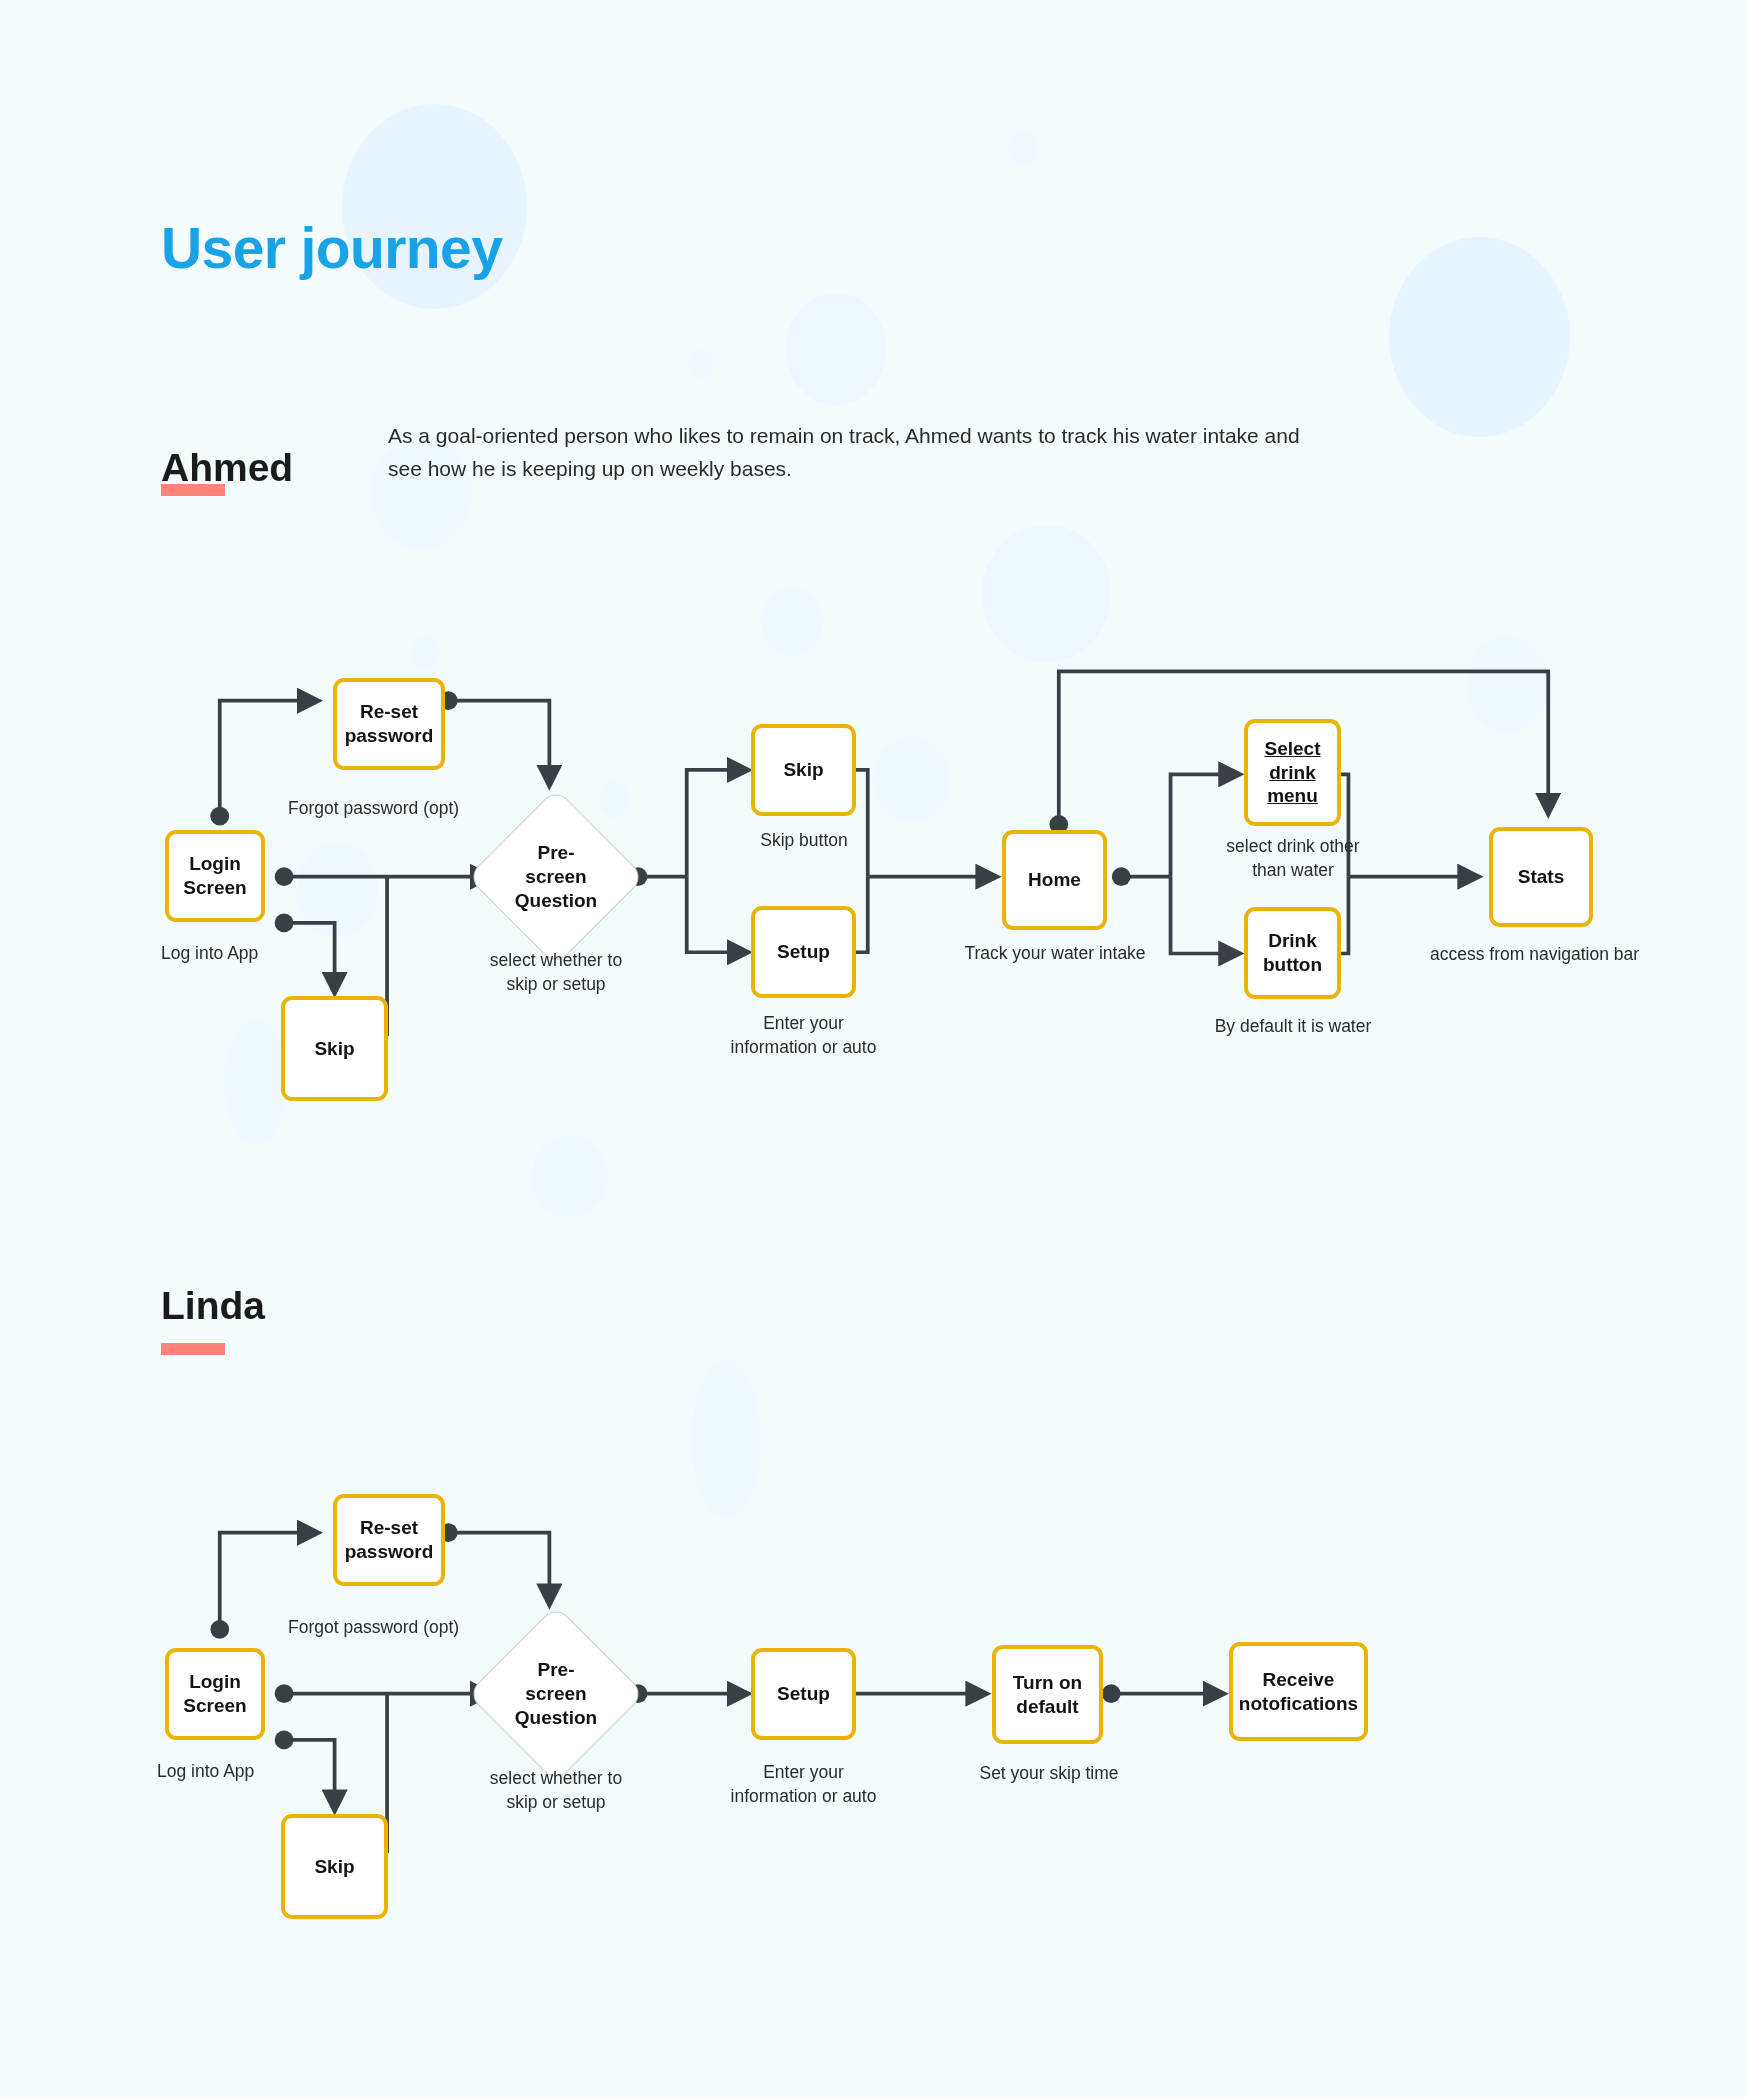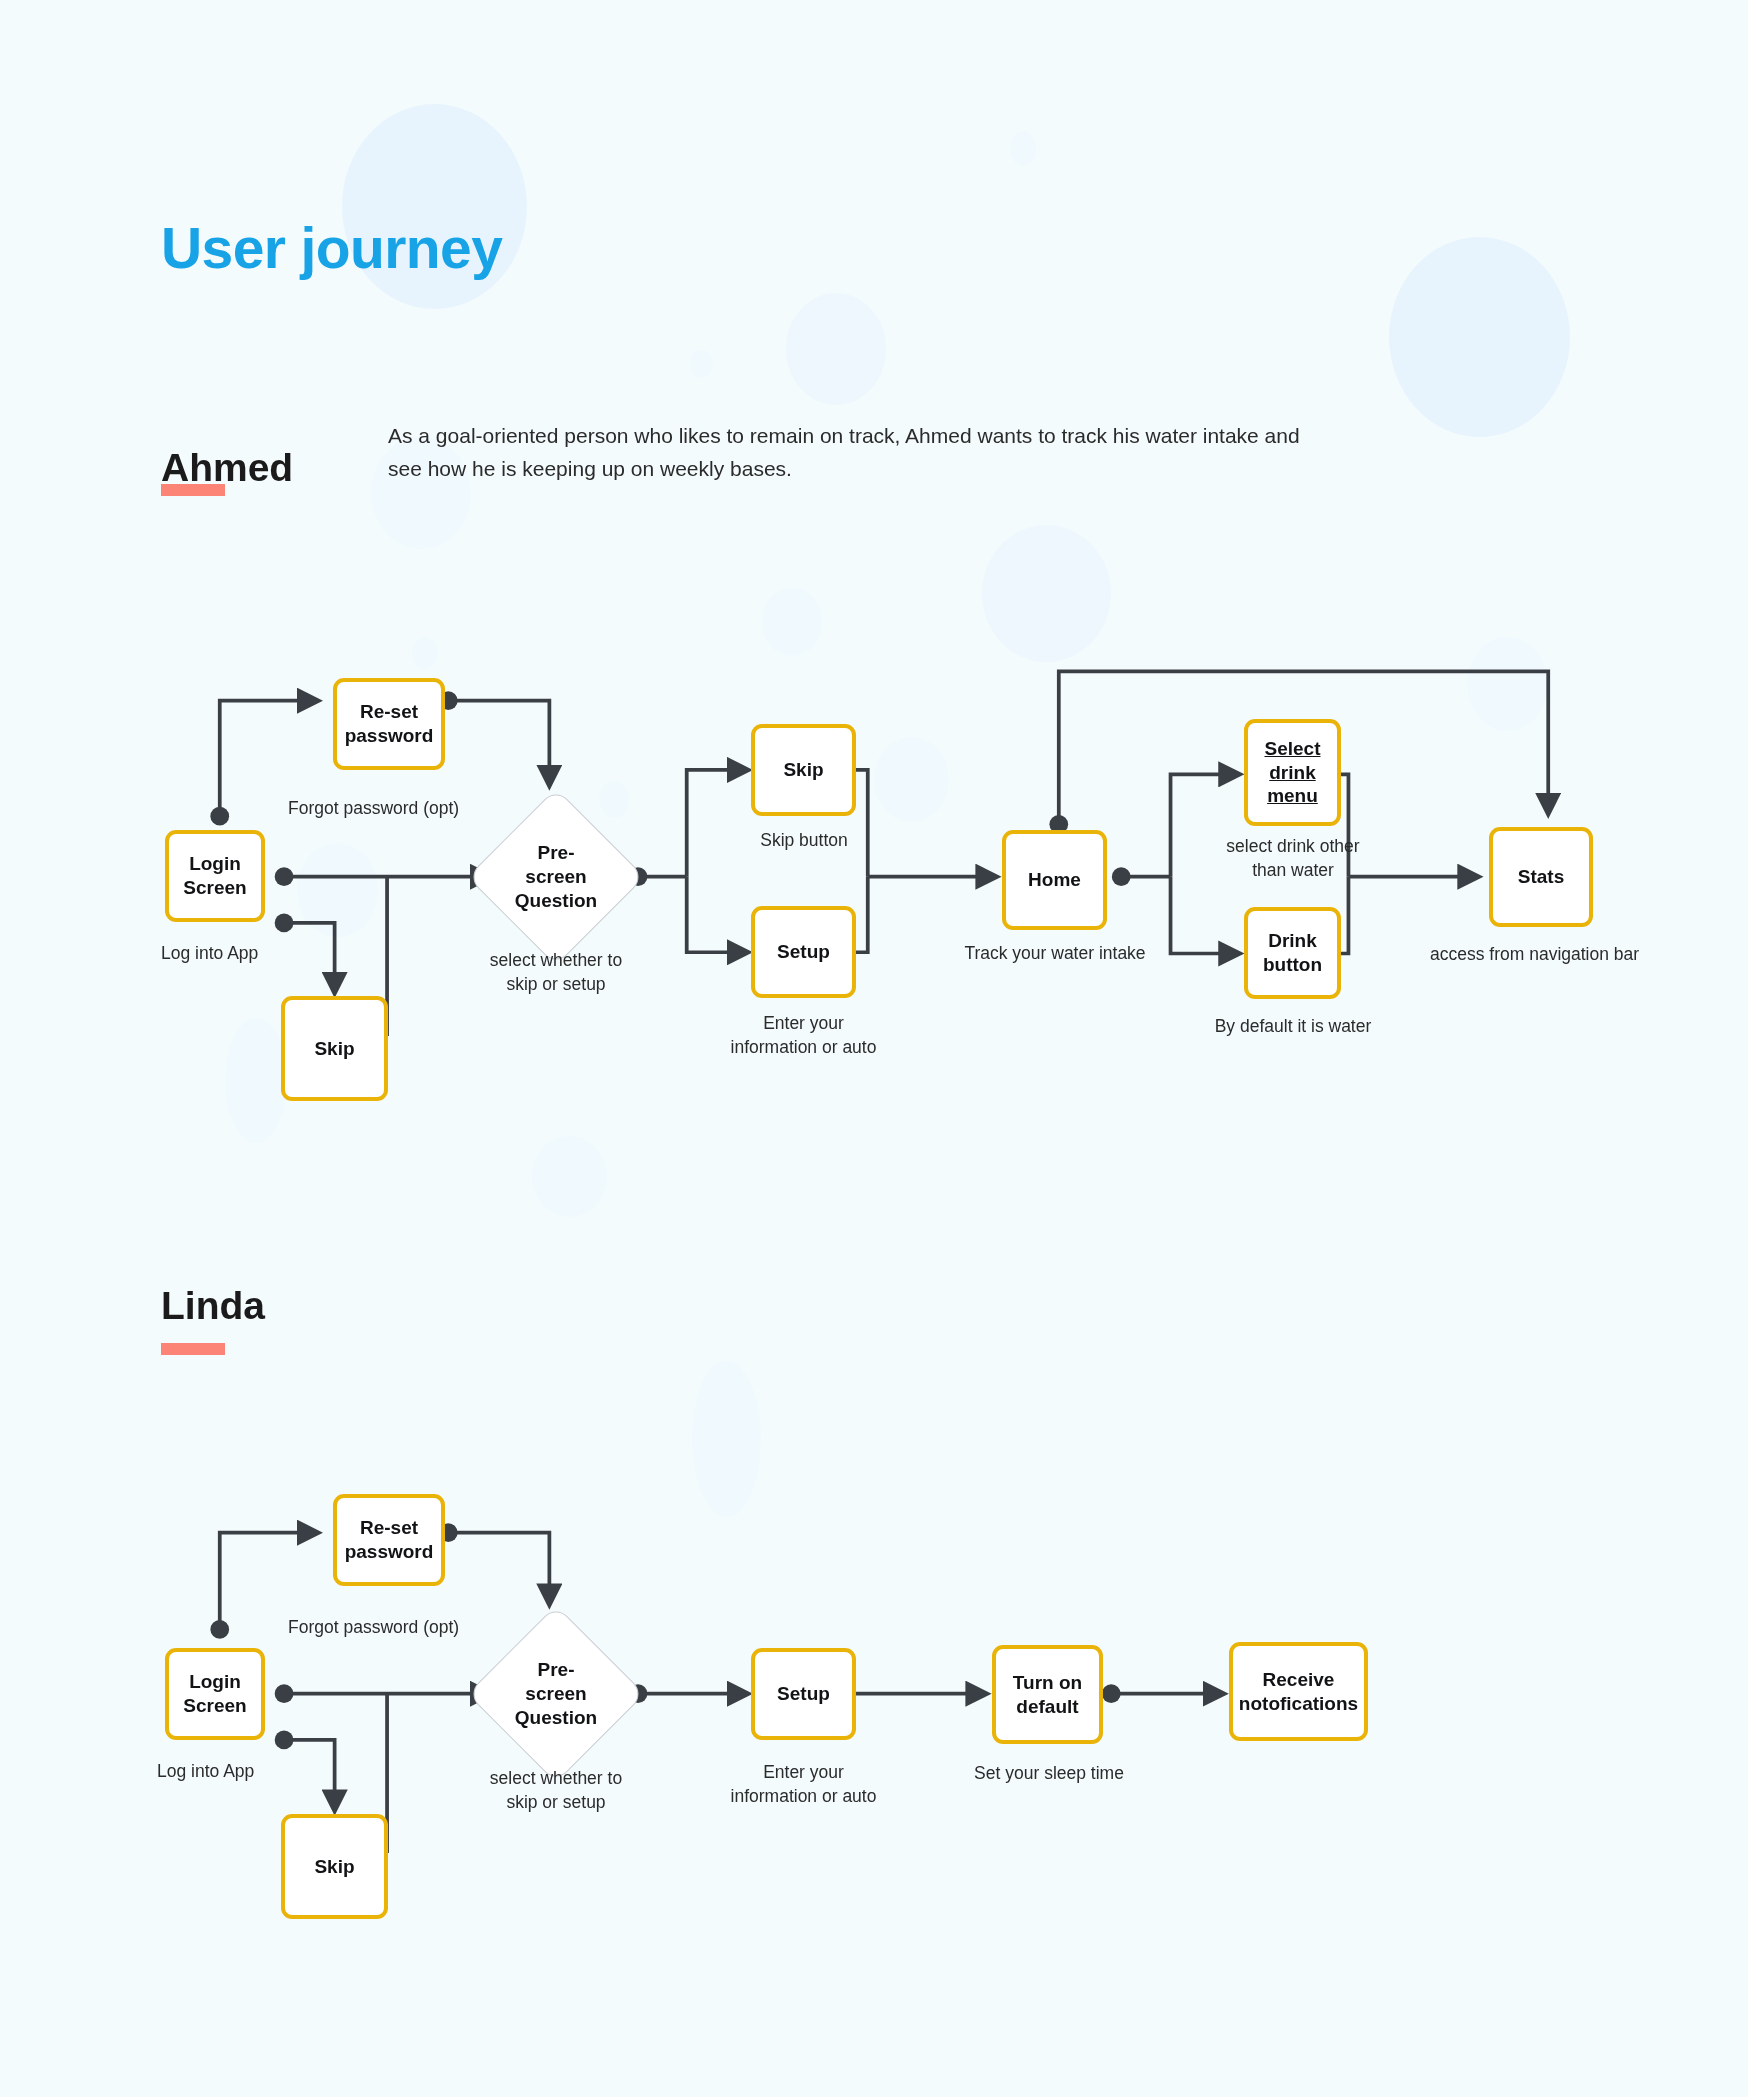--- a/index.html
+++ b/index.html
@@ -281,17 +281,17 @@
       <span style="white-space:pre-line;">Receive
 notofications</span>
     </div>
 
     <div class="caption left" style="left:157px;top:1760px;width:162px;white-space:pre-line;">Log into App</div>
     <div class="caption left" style="left:288px;top:1616px;width:262px;white-space:pre-line;">Forgot password (opt)</div>
     <div class="caption" style="left:481px;top:1767px;width:150px;white-space:pre-line;">select whether to
 skip or setup</div>
     <div class="caption" style="left:719px;top:1761px;width:169px;white-space:pre-line;">Enter your
 information or auto</div>
-    <div class="caption" style="left:949px;top:1762px;width:200px;white-space:pre-line;">Set your sleep time</div>
+    <div class="caption" style="left:949px;top:1762px;width:200px;white-space:pre-line;">Set your skip time</div>
   </div>
 
 </div>
 
 
 </body></html>

